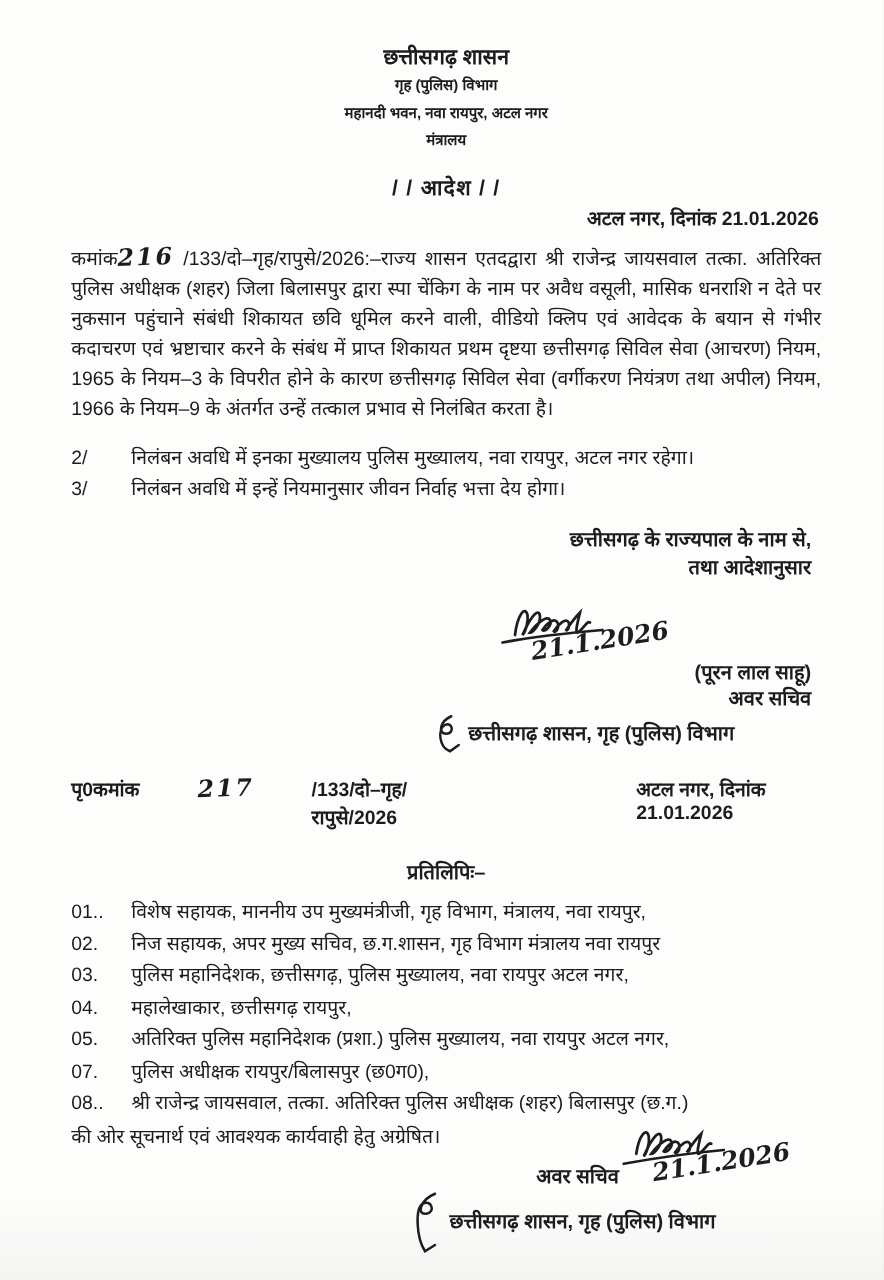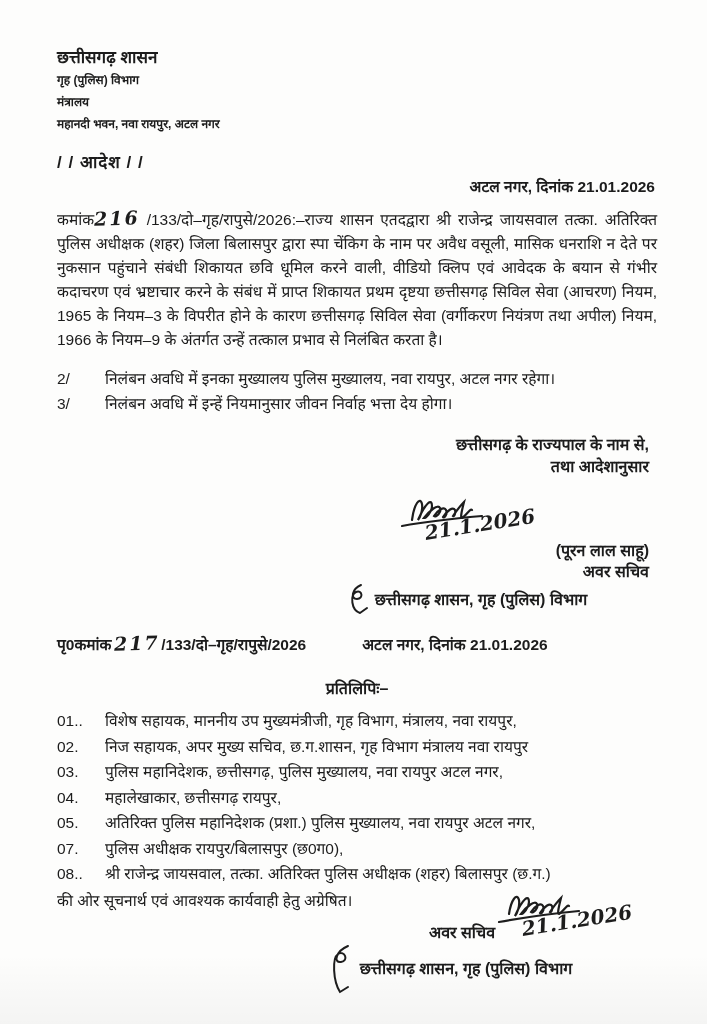--- a/index.html
+++ b/index.html
@@ -11,21 +11,21 @@
     font-family:"Liberation Sans", sans-serif;
     color:#1c1c1c;
     box-sizing:border-box;
     padding:34px 50px 0 57px;
   }
   .page::after{
     content:"";position:absolute;left:0;bottom:0;width:100%;height:70px;
     background:linear-gradient(to bottom, rgba(0,0,0,0) 0%, rgba(0,0,0,0.035) 100%);
     pointer-events:none;
   }
-  .center{text-align:left;margin-top:12px;}
+  .center{text-align:center;}
   .header-line{font-size:17px;font-weight:bold;line-height:23px;}
   .header-sub{font-size:12px;font-weight:bold;line-height:22px;}
   .order-title{font-size:17px;font-weight:bold;margin-top:15px;letter-spacing:1px;}
   .date-line{font-size:15.5px;font-weight:bold;text-align:right;margin-top:2px;padding-right:2px;}
   .para{
     font-size:15.5px;line-height:24px;text-align:justify;
     margin-top:9px;font-weight:500;
   }
   .hw{
     font-family:"DejaVu Serif", serif;
@@ -36,41 +36,41 @@
   .points{margin-top:14px;}
   .point{display:flex;font-size:15.5px;line-height:25px;font-weight:500;}
   .point .num{width:48px;flex:0 0 48px;}
   .sig-block{width:340px;margin-left:auto;margin-right:8px;text-align:right;}
   .sig-block.first{margin-top:18px;}
   .sig-line{font-size:16px;font-weight:bold;line-height:22px;}
   .sig-scribble{display:block;margin:2px auto 0 auto;}
   .sig-name{font-size:16px;font-weight:bold;line-height:21px;margin-top:-6px;}
   .sig-desg{font-size:16px;font-weight:bold;line-height:21px;}
   .sig-dept{display:flex;align-items:center;justify-content:center;gap:6px;font-size:16px;font-weight:bold;line-height:21px;margin-left:-24px;}
-  .endorse{display:flex;align-items:baseline;margin-top:16px;font-size:15.5px;font-weight:bold;}
+  .endorse{display:flex;align-items:baseline;margin-top:16px;font-size:15.5px;font-weight:bold;gap:44px;}
   .endorse .gap{width:56px;flex:0 0 56px;}
   .copy-label{font-size:16px;font-weight:bold;margin-top:22px;text-align:center;}
   .recipients{margin-top:12px;}
   .recipient{display:flex;font-size:15.5px;line-height:20px;font-weight:500;margin-bottom:5.5px;}
   .recipient .num{width:48px;flex:0 0 48px;}
   .footer-row{display:flex;align-items:flex-start;margin-top:2px;}
   .footer-text{font-size:15.5px;font-weight:500;line-height:22px;flex:1;}
   .sig2-wrap{width:330px;margin-left:auto;margin-right:30px;text-align:center;margin-top:-18px;}
   svg text{font-family:"DejaVu Serif", serif;font-style:italic;font-weight:bold;fill:#1d1d1d;}
 </style>
 </head>
 <body>
 
 <div class="page">
 
   <div class="center">
     <div class="header-line">छत्तीसगढ़ शासन</div>
     <div class="header-sub">गृह (पुलिस) विभाग</div>
+    <div class="header-sub">महानदी भवन, नवा रायपुर, अटल नगर</div>
     <div class="header-sub">मंत्रालय</div>
-    <div class="header-sub">महानदी भवन, नवा रायपुर, अटल नगर</div>
     <div class="order-title">/ / आदेश / /</div>
   </div>
   <div class="date-line">अटल नगर, दिनांक  21.01.2026</div>
 
   <div class="para">
     <span>कमांक</span><span class="hw">216</span><span> /133/दो–गृह/रापुसे/2026:–</span><span>राज्य शासन एतदद्वारा श्री राजेन्द्र जायसवाल तत्का. अतिरिक्त पुलिस अधीक्षक (शहर) जिला बिलासपुर द्वारा स्पा चेंकिग के नाम पर अवैध वसूली, मासिक धनराशि न देते पर नुकसान पहुंचाने संबंधी शिकायत छवि धूमिल करने वाली, वीडियो क्लिप एवं आवेदक के बयान से गंभीर कदाचरण एवं भ्रष्टाचार करने के संबंध में प्राप्त शिकायत प्रथम दृष्टया छत्तीसगढ़ सिविल सेवा (आचरण) नियम, 1965 के नियम–3 के विपरीत होने के कारण छत्तीसगढ़ सिविल सेवा (वर्गीकरण नियंत्रण तथा अपील) नियम, 1966 के नियम–9 के अंतर्गत उन्हें तत्काल प्रभाव से निलंबित करता है।</span>
   </div>
 
   <div class="points">
     <div class="point">

